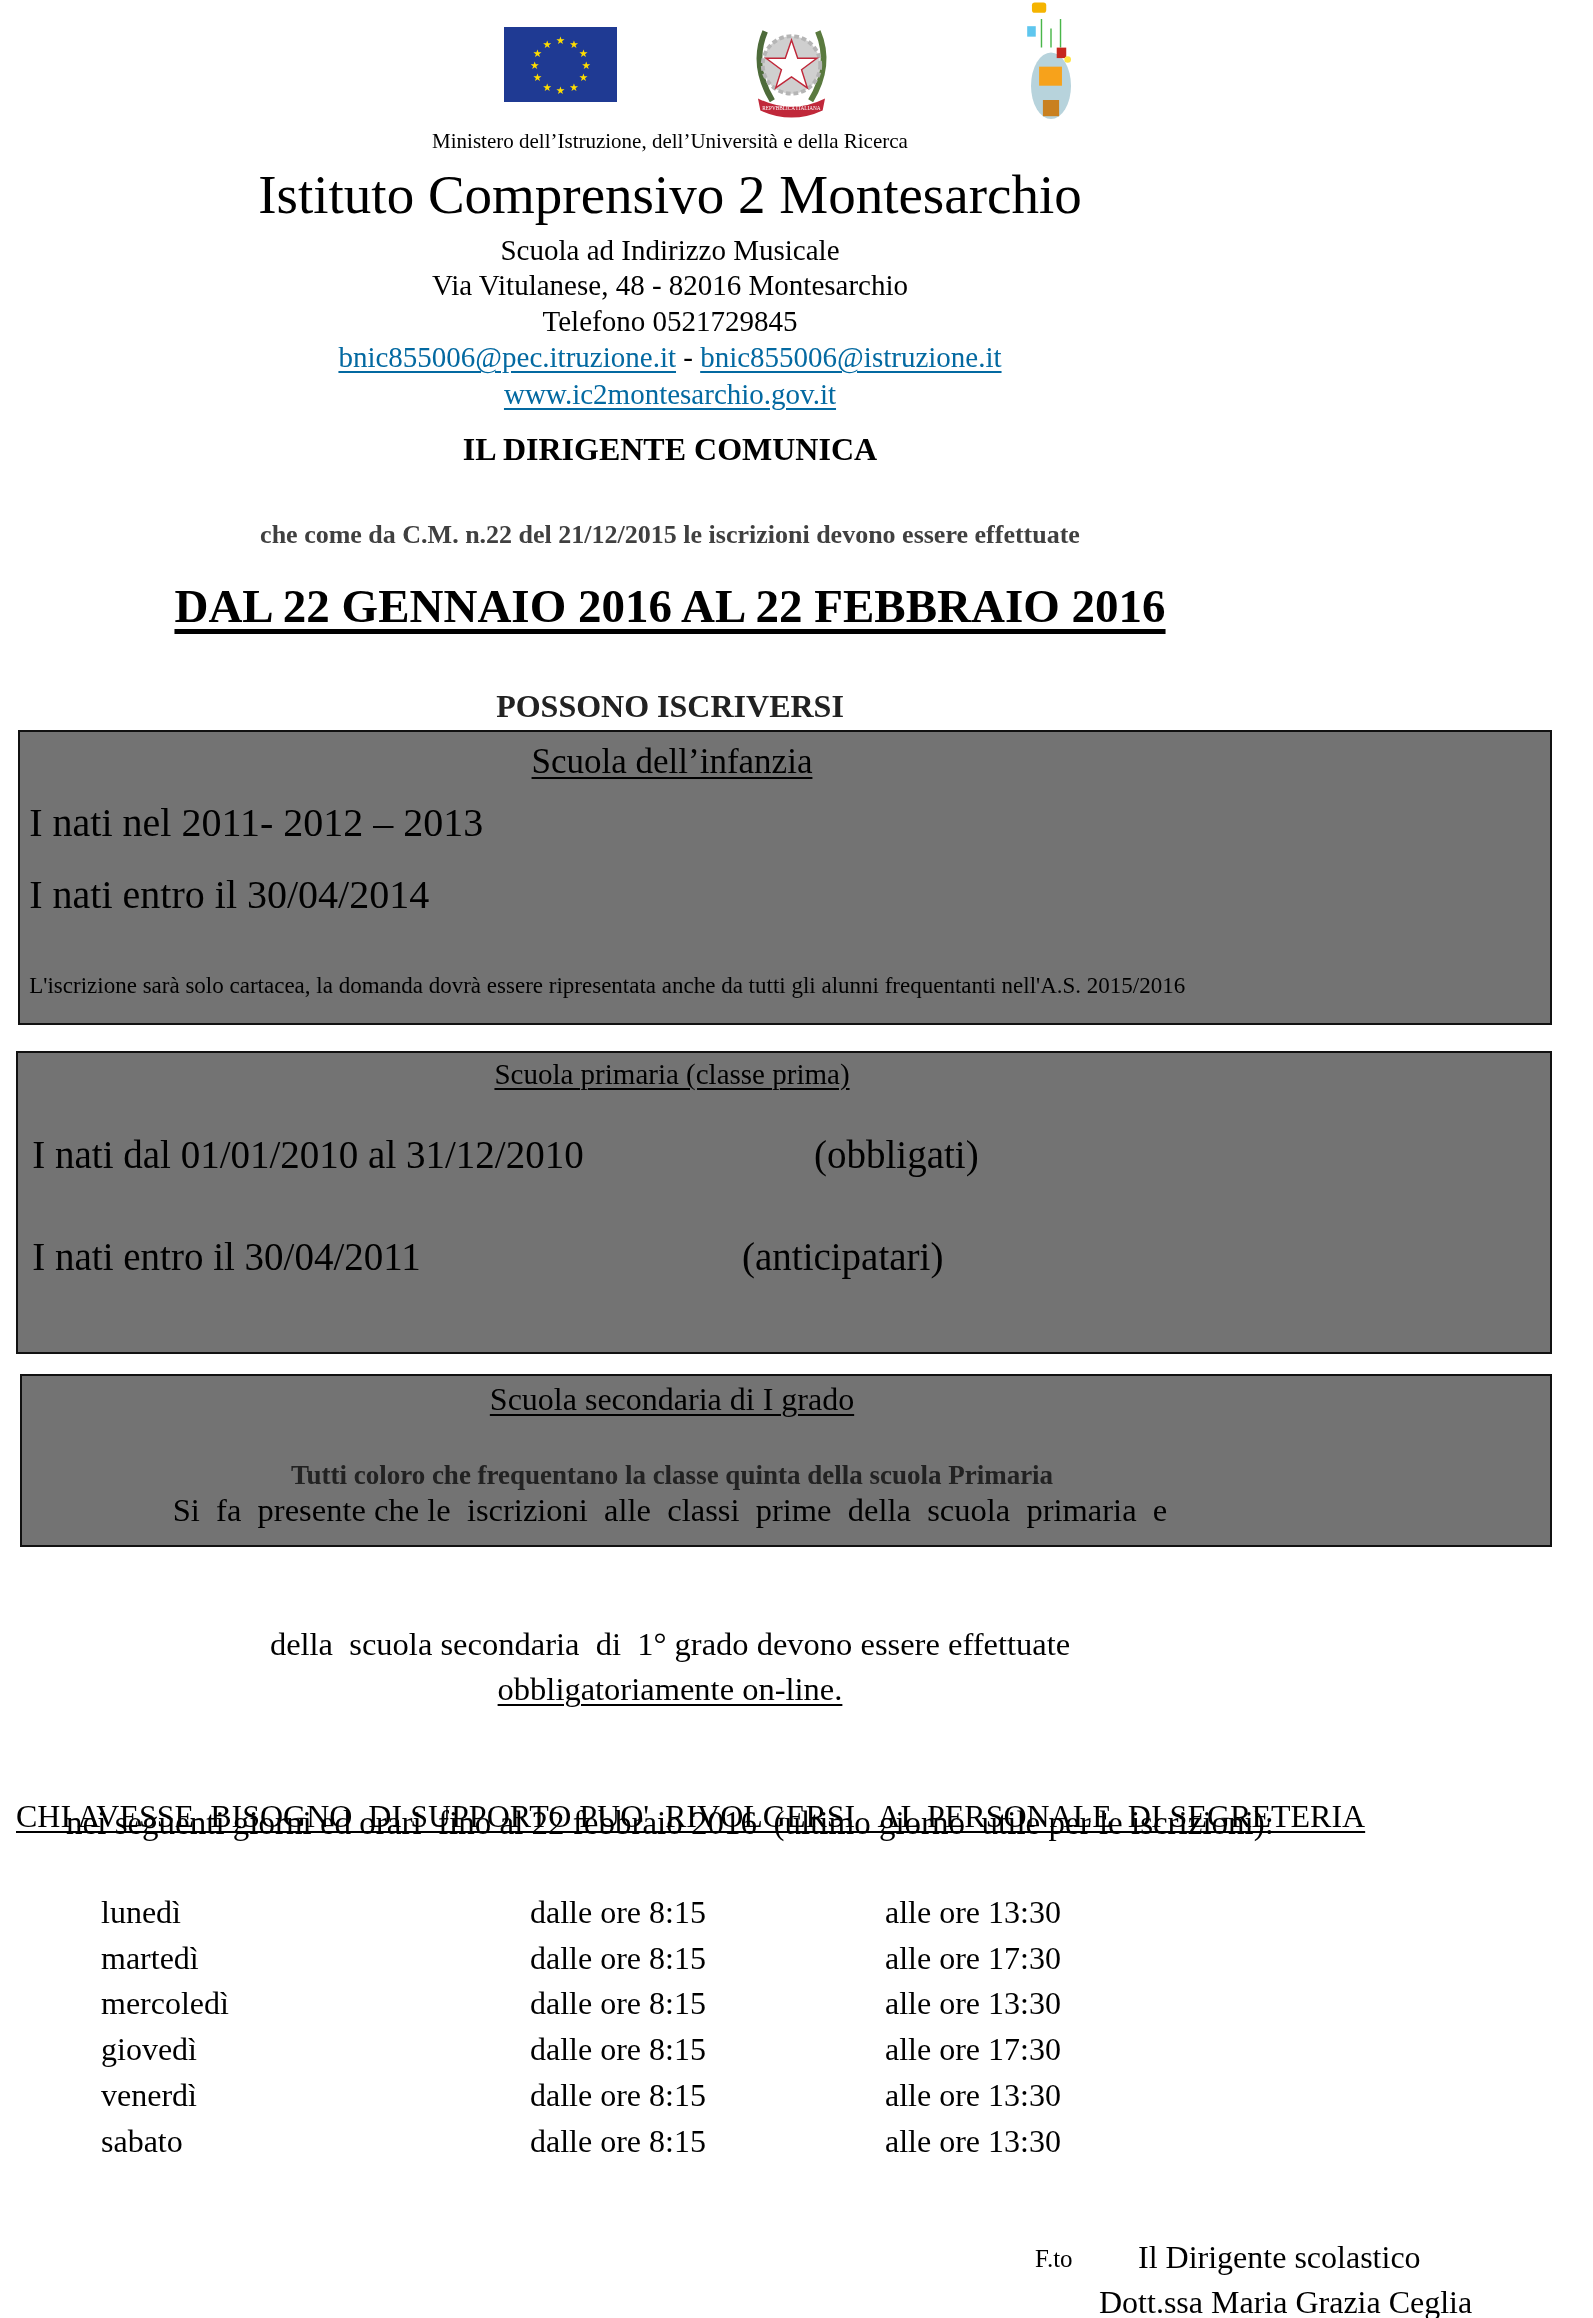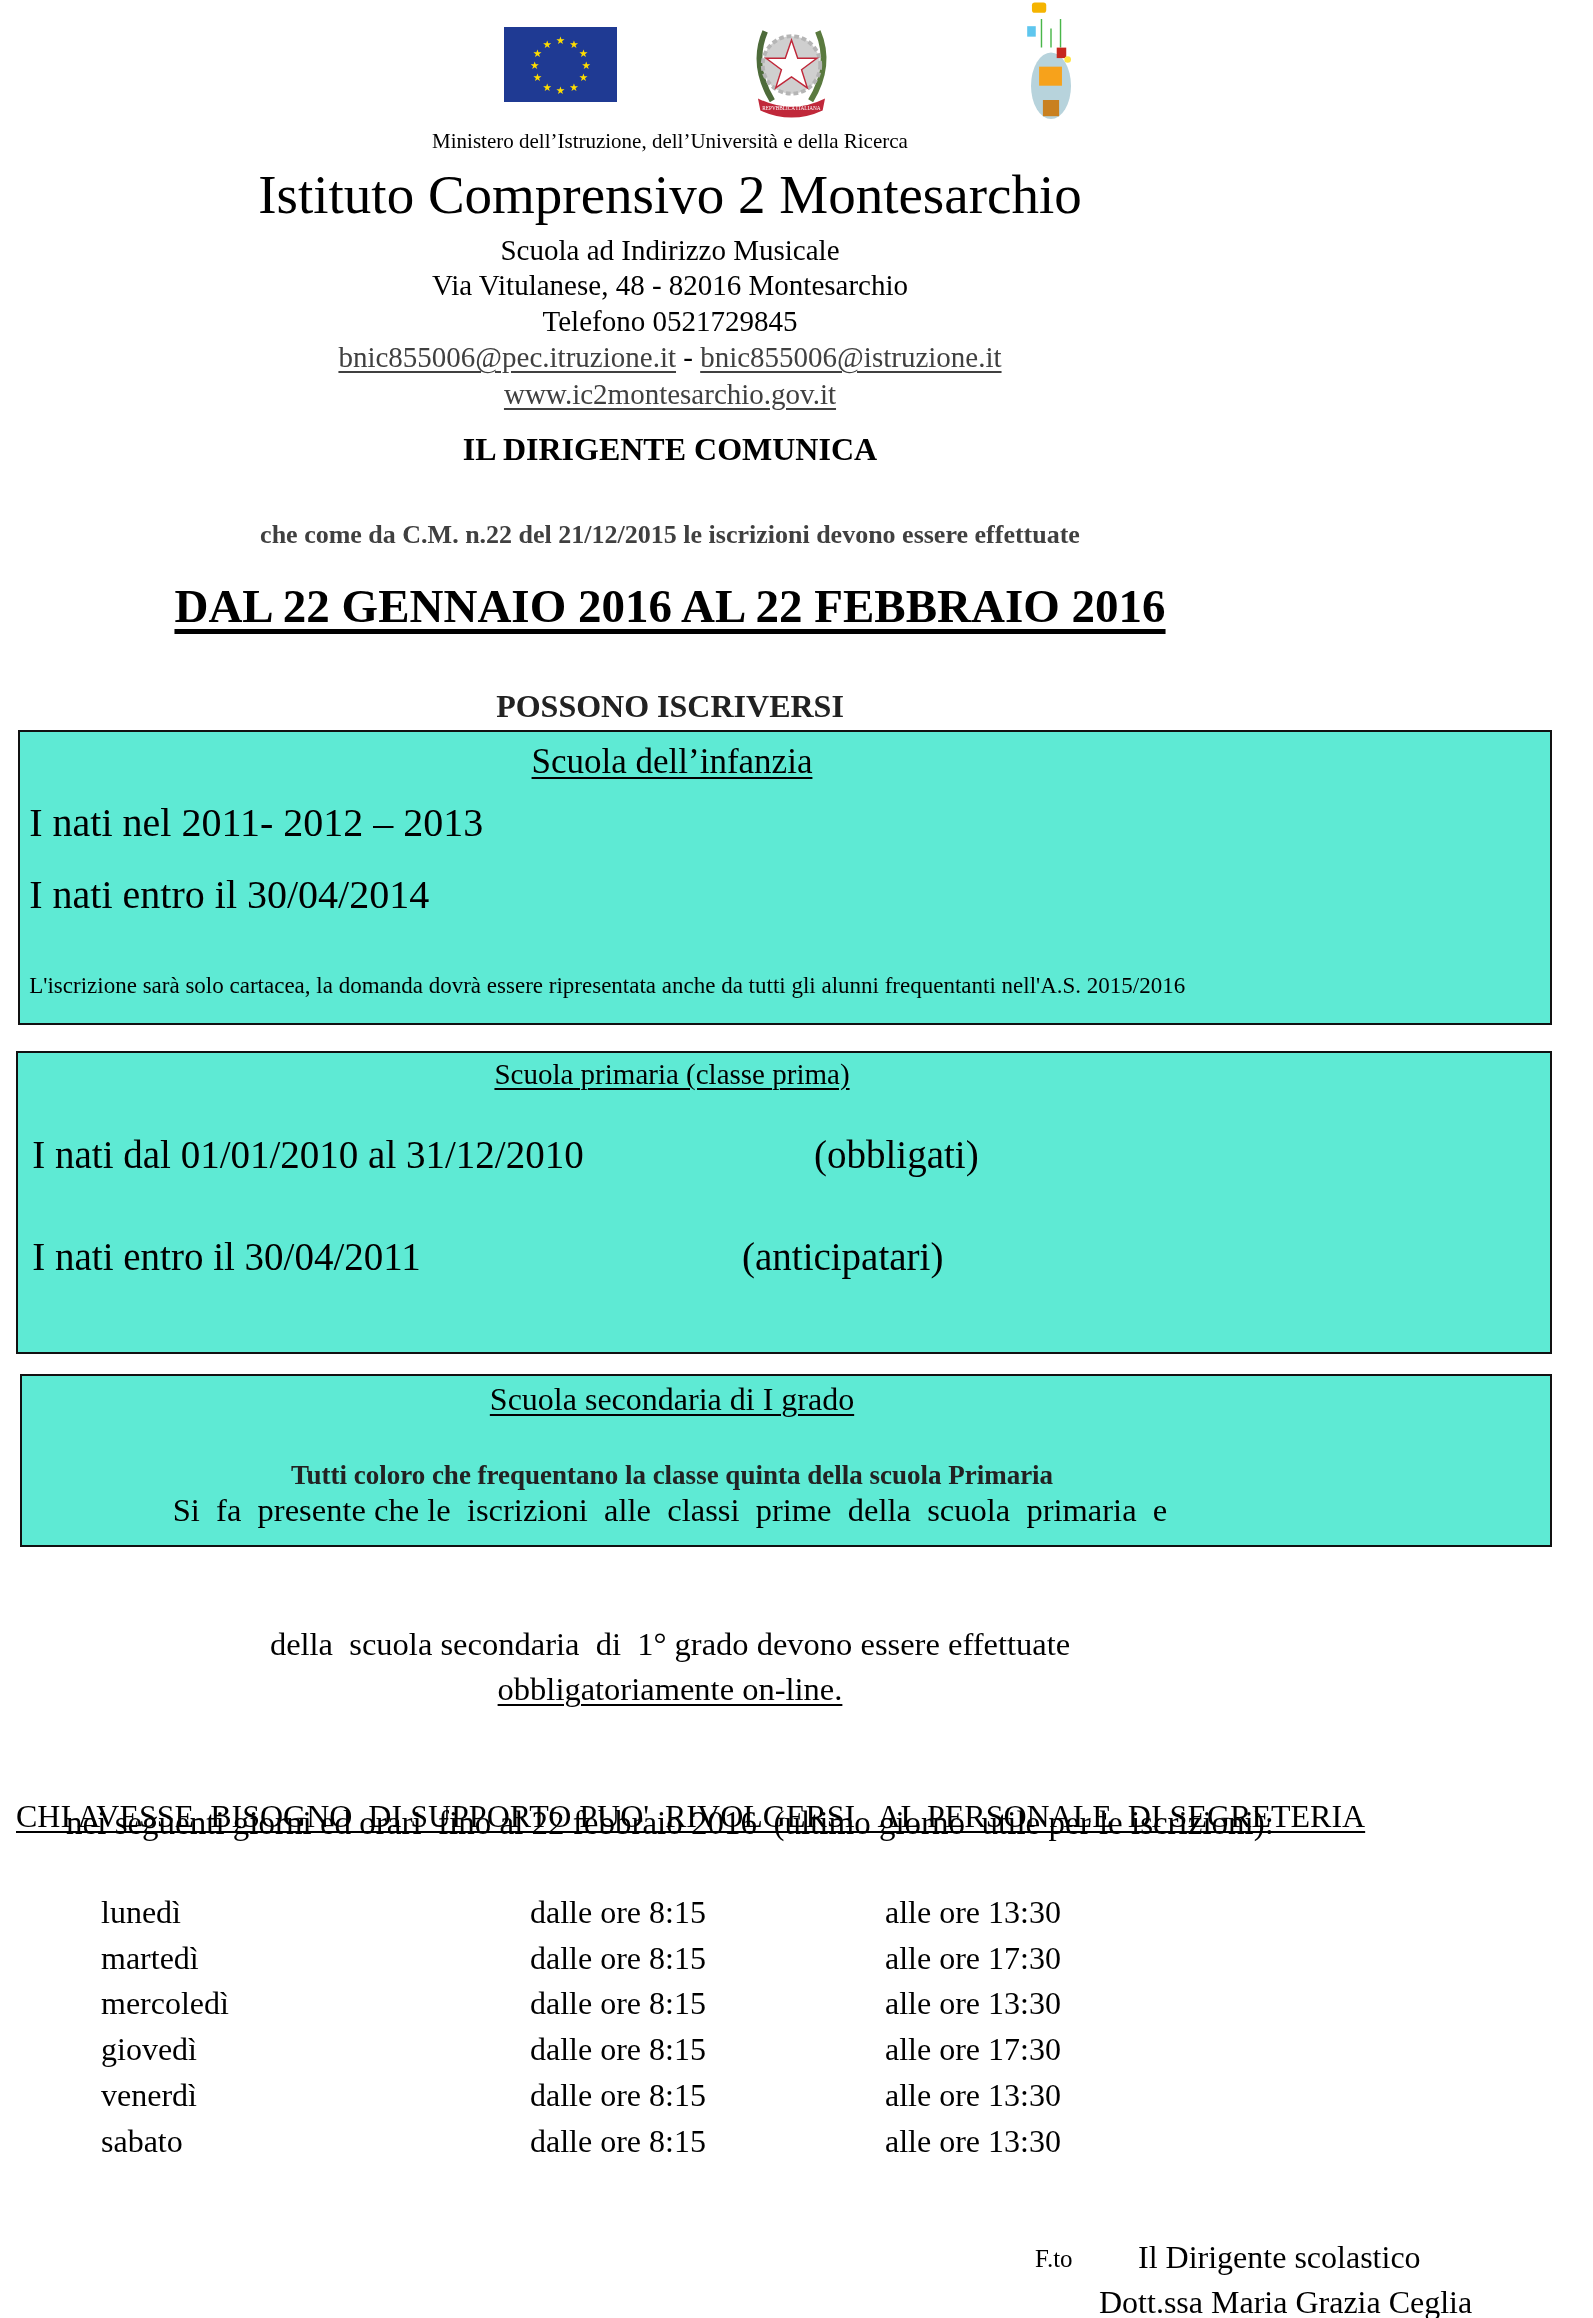--- a/index.html
+++ b/index.html
@@ -2,22 +2,22 @@
 <html style="font-size:7.6px"><head>
 <meta charset="utf-8">
 <style>
   html, body { margin: 0; padding: 0; background: #ffffff; }
   body { width: 1594px; height: 2319px; position: relative; overflow: hidden;
          font-family: "Liberation Serif", "DejaVu Serif", serif; color: #000; }
   .abs { position: absolute; }
   .center { position: absolute; left: 0; width: 1340px; text-align: center; white-space: nowrap; }
   .bold { font-weight: bold; }
   .u { text-decoration: underline; text-underline-offset: 3.8px; text-decoration-thickness: 2.4px; }
-  .link { color: #404040; text-decoration: underline; text-underline-offset: 3.8px; text-decoration-thickness: 1.9px; cursor: pointer; }
-  .box { position: absolute; border: 2.4px solid #111; box-sizing: border-box; background: #5eead4; }
+  .link { color: #0369a1; text-decoration: underline; text-underline-offset: 3.8px; text-decoration-thickness: 1.9px; cursor: pointer; }
+  .box { position: absolute; border: 2.4px solid #111; box-sizing: border-box; background: #737373; }
   .line { position: absolute; white-space: nowrap; }
   .sched-cell { position: absolute; white-space: nowrap; font-size: 32px; }
 
   
   .eu-flag { left: 504px; top: 27px; width: 113px; height: 75px; background: #1f3a93; }
   .eu-flag svg { width: 100%; height: 100%; display: block; }
   .emblem { left: 746px; top: 17px; width: 91px; height: 103px; }
   .school-logo { left: 1027px; top: 0px; width: 48px; height: 120px; }
 </style>
 </head>

